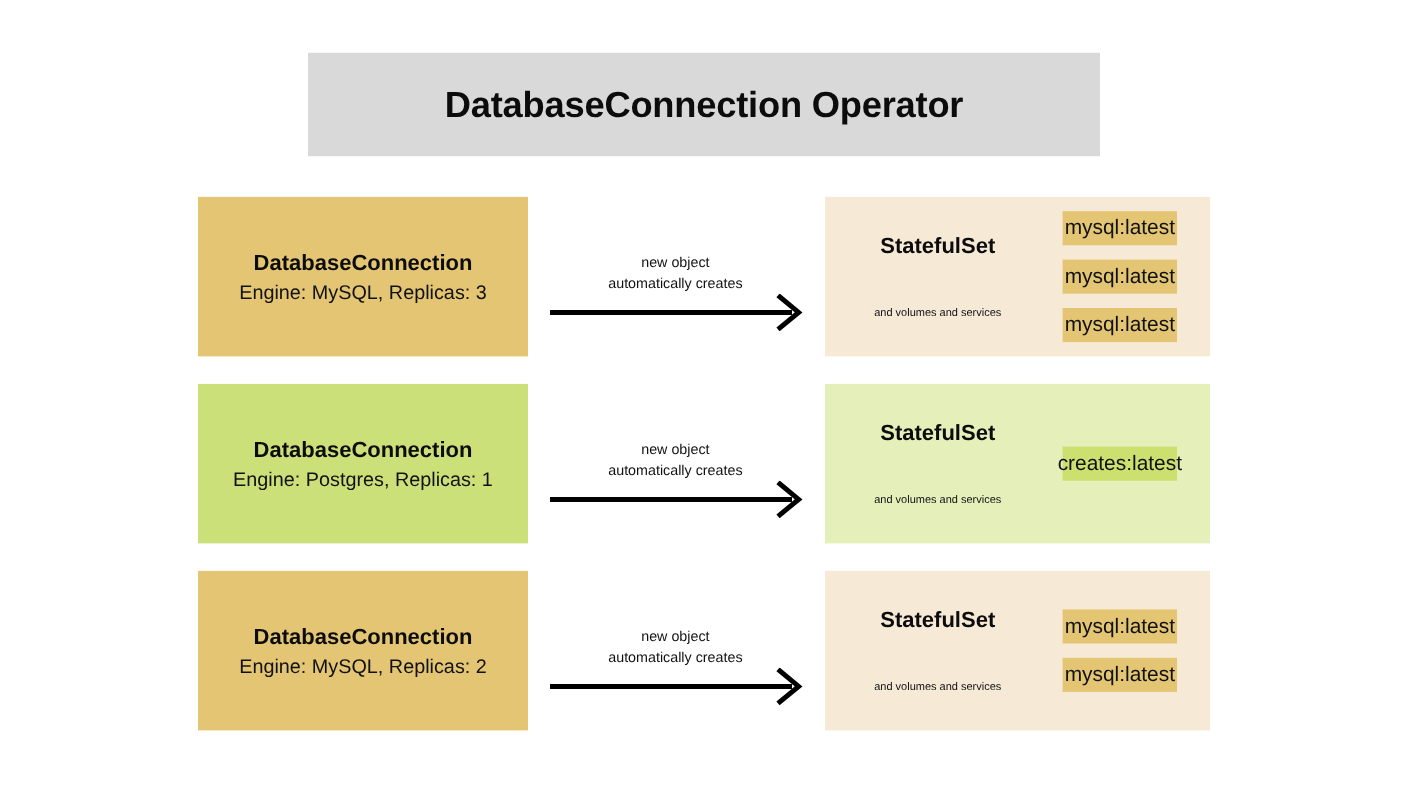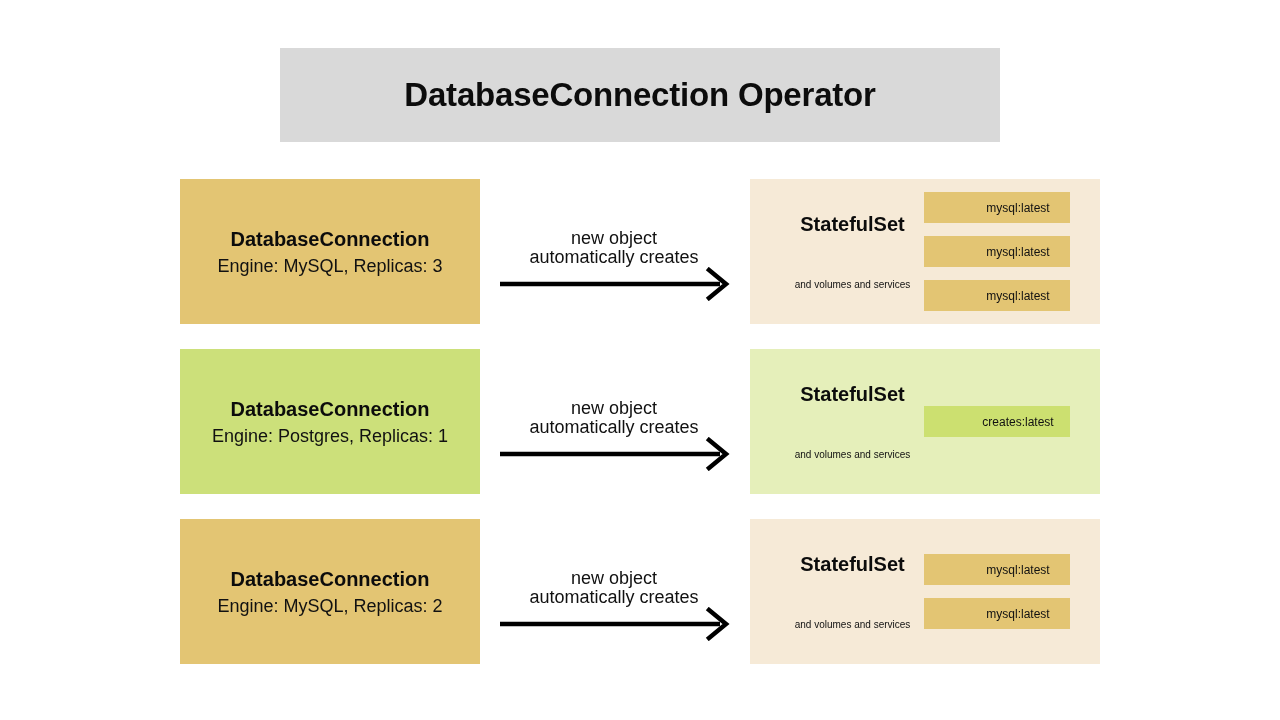--- a/index.html
+++ b/index.html
@@ -87,21 +87,21 @@
     top: 0;
     width: 232px;
     height: 145px;
   }
   .arrow-label {
     position: absolute;
     left: 0;
     top: 50px;
     width: 232px;
     text-align: center;
-    font-size: 18px;
+    font-size: 13px;
     line-height: 19px;
     color: #111111;
     white-space: nowrap;
   }
   .arrow-svg {
     position: absolute;
     left: 0;
     top: 88px;
     width: 232px;
     height: 34px;
@@ -152,24 +152,23 @@
     align-items: stretch;
     justify-content: center;
     gap: 13px;
   }
   .pod {
     width: 104px;
     height: 31px;
     display: flex;
     align-items: center;
     justify-content: center;
-    font-size: 12px;
-    color: #111111;
-    white-space: nowrap;
-    padding-left: 42px;
+    font-size: 19px;
+    color: #111111;
+    white-space: nowrap;
   }
 </style>
 </head>
 <body>
 
 <div id="canvas">
 
   <div class="title-band" style="background: rgb(217, 217, 217);">
     <div class="title-text">DatabaseConnection Operator</div>
   </div>

